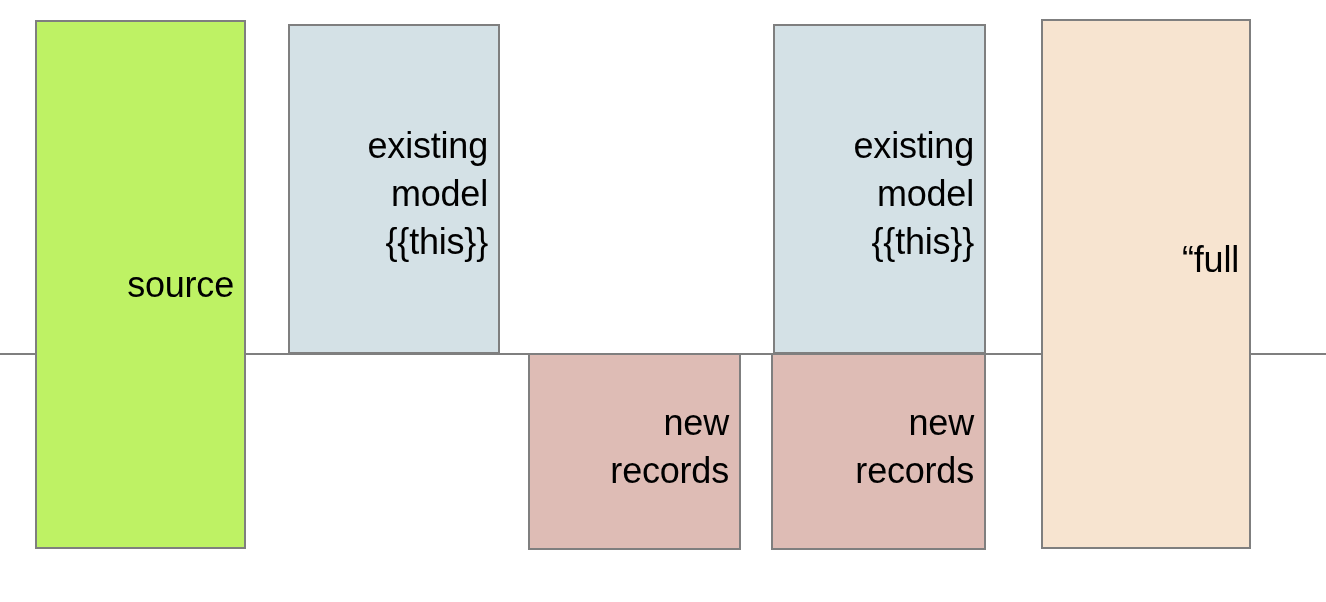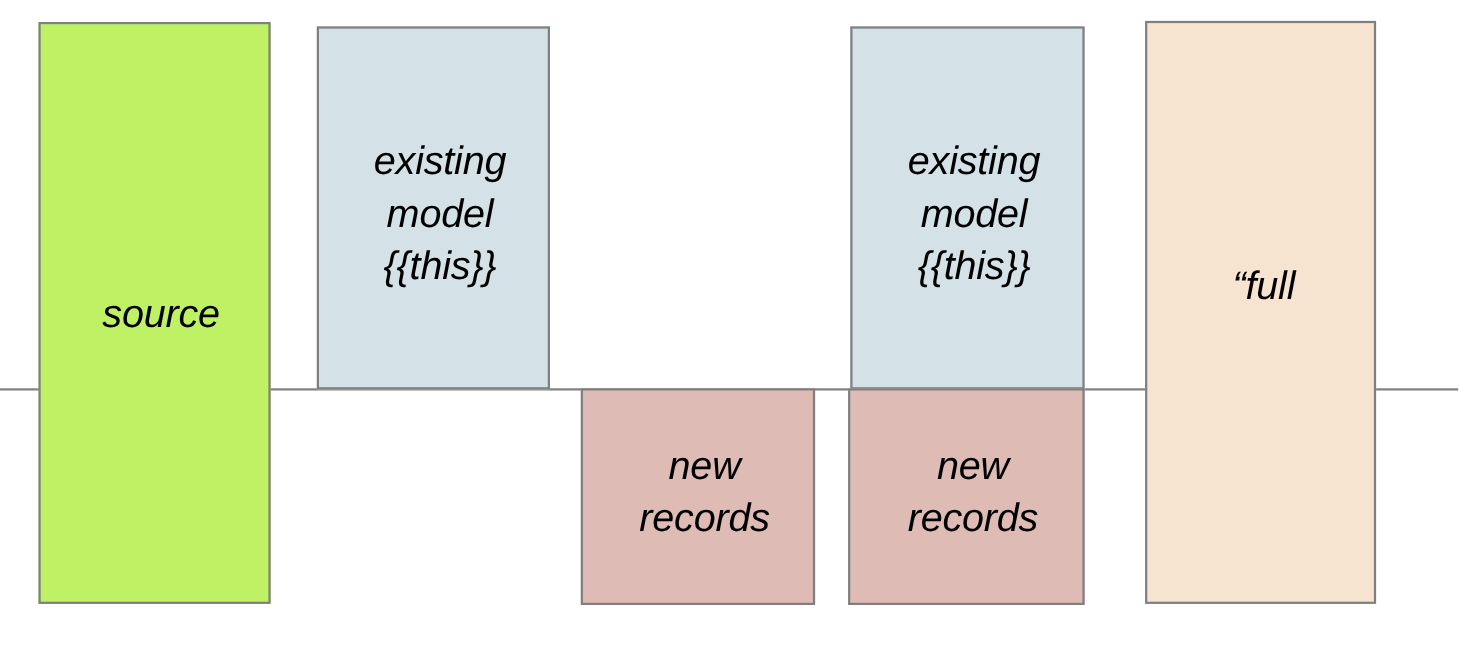--- a/index.html
+++ b/index.html
@@ -25,30 +25,29 @@
     height: 0;
     border-top: 2px solid #7f7f7f;
   }
   .box {
     position: absolute;
     box-sizing: border-box;
     border: 2px solid #7f7f7f;
     display: flex;
     flex-direction: column;
     justify-content: center;
-    align-items: center;
+    align-items: flex-end;
     color: #000000;
     font-family: "Liberation Sans", sans-serif;
     font-size: 36px;
     line-height: 48px;
     letter-spacing: -0.2px;
     padding-left: 22px;
     padding-right: 10px;
     overflow: hidden;
-    font-style: italic;
     -webkit-font-smoothing: antialiased;
   }
   .box .line {
     white-space: nowrap;
     display: block;
   }
   
   .box-source {
     left: 35px;   top: 20px;
     width: 211px; height: 529px;

